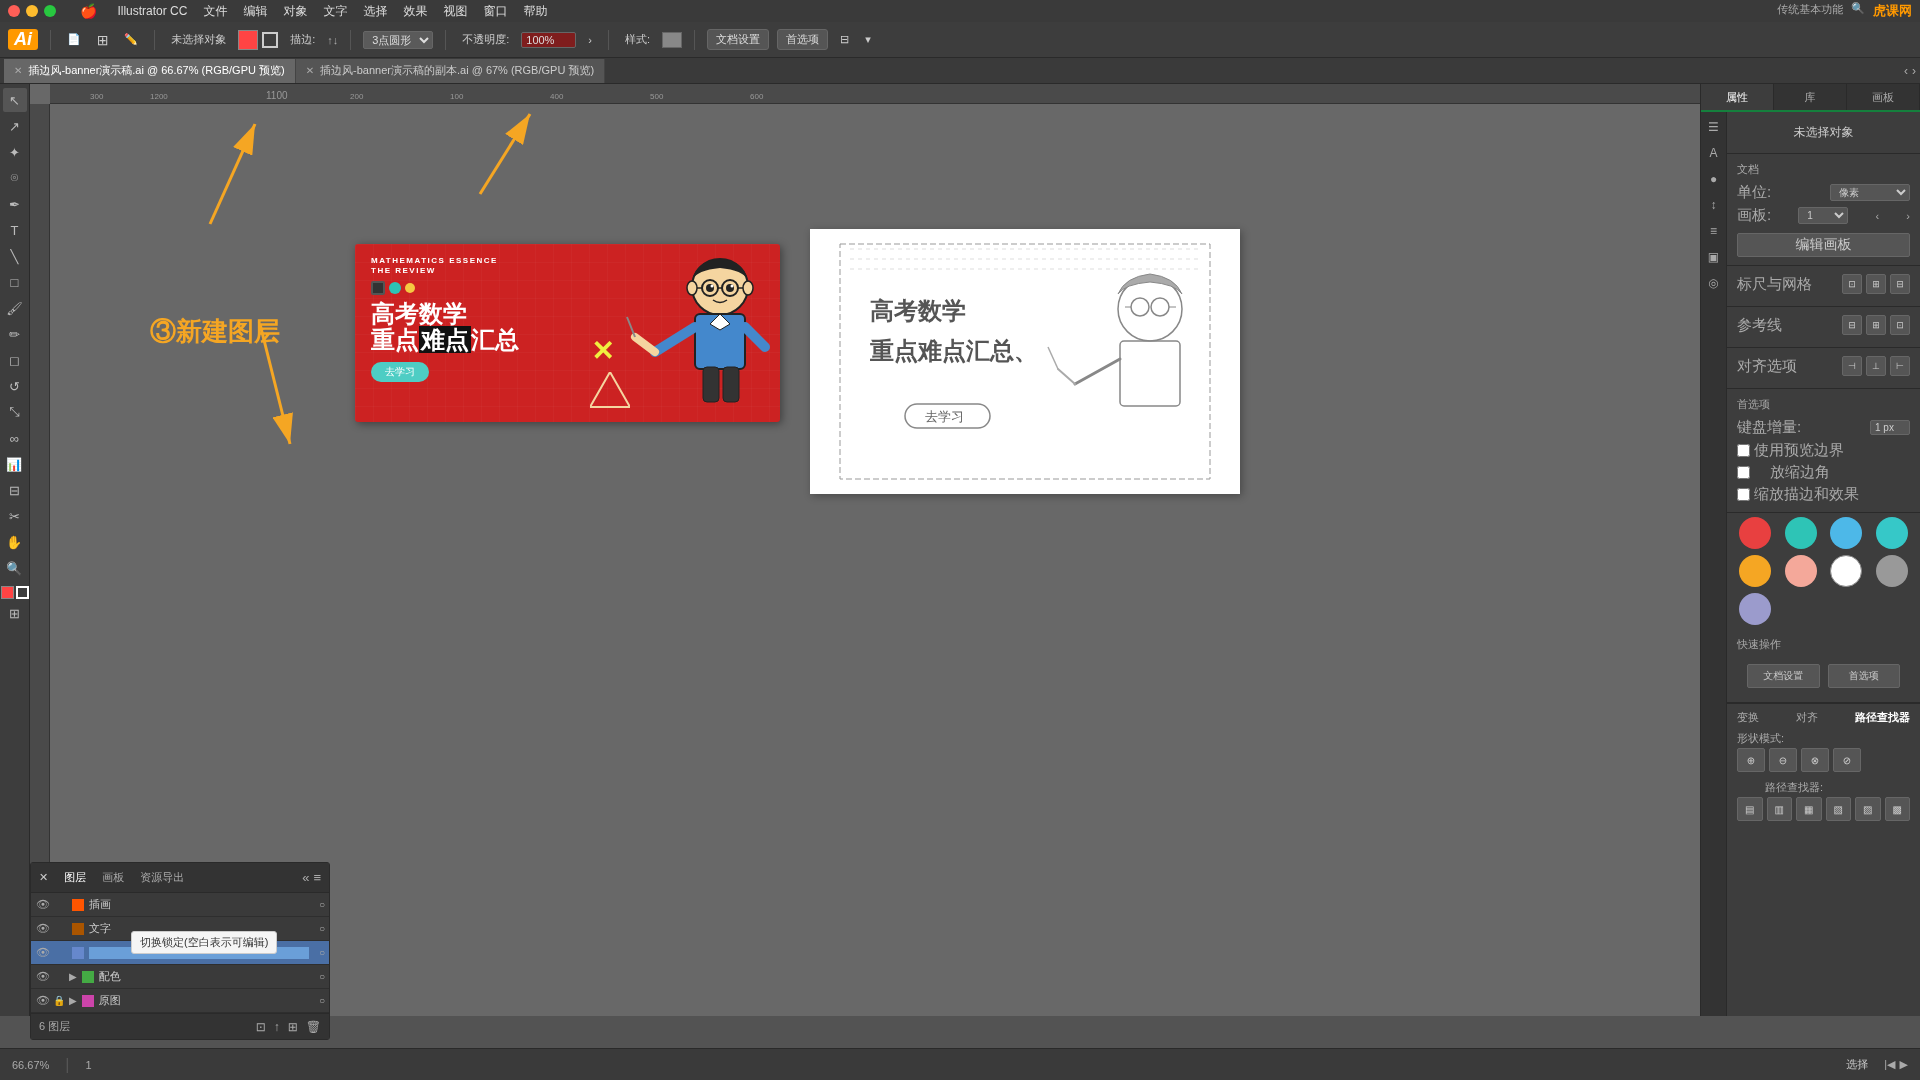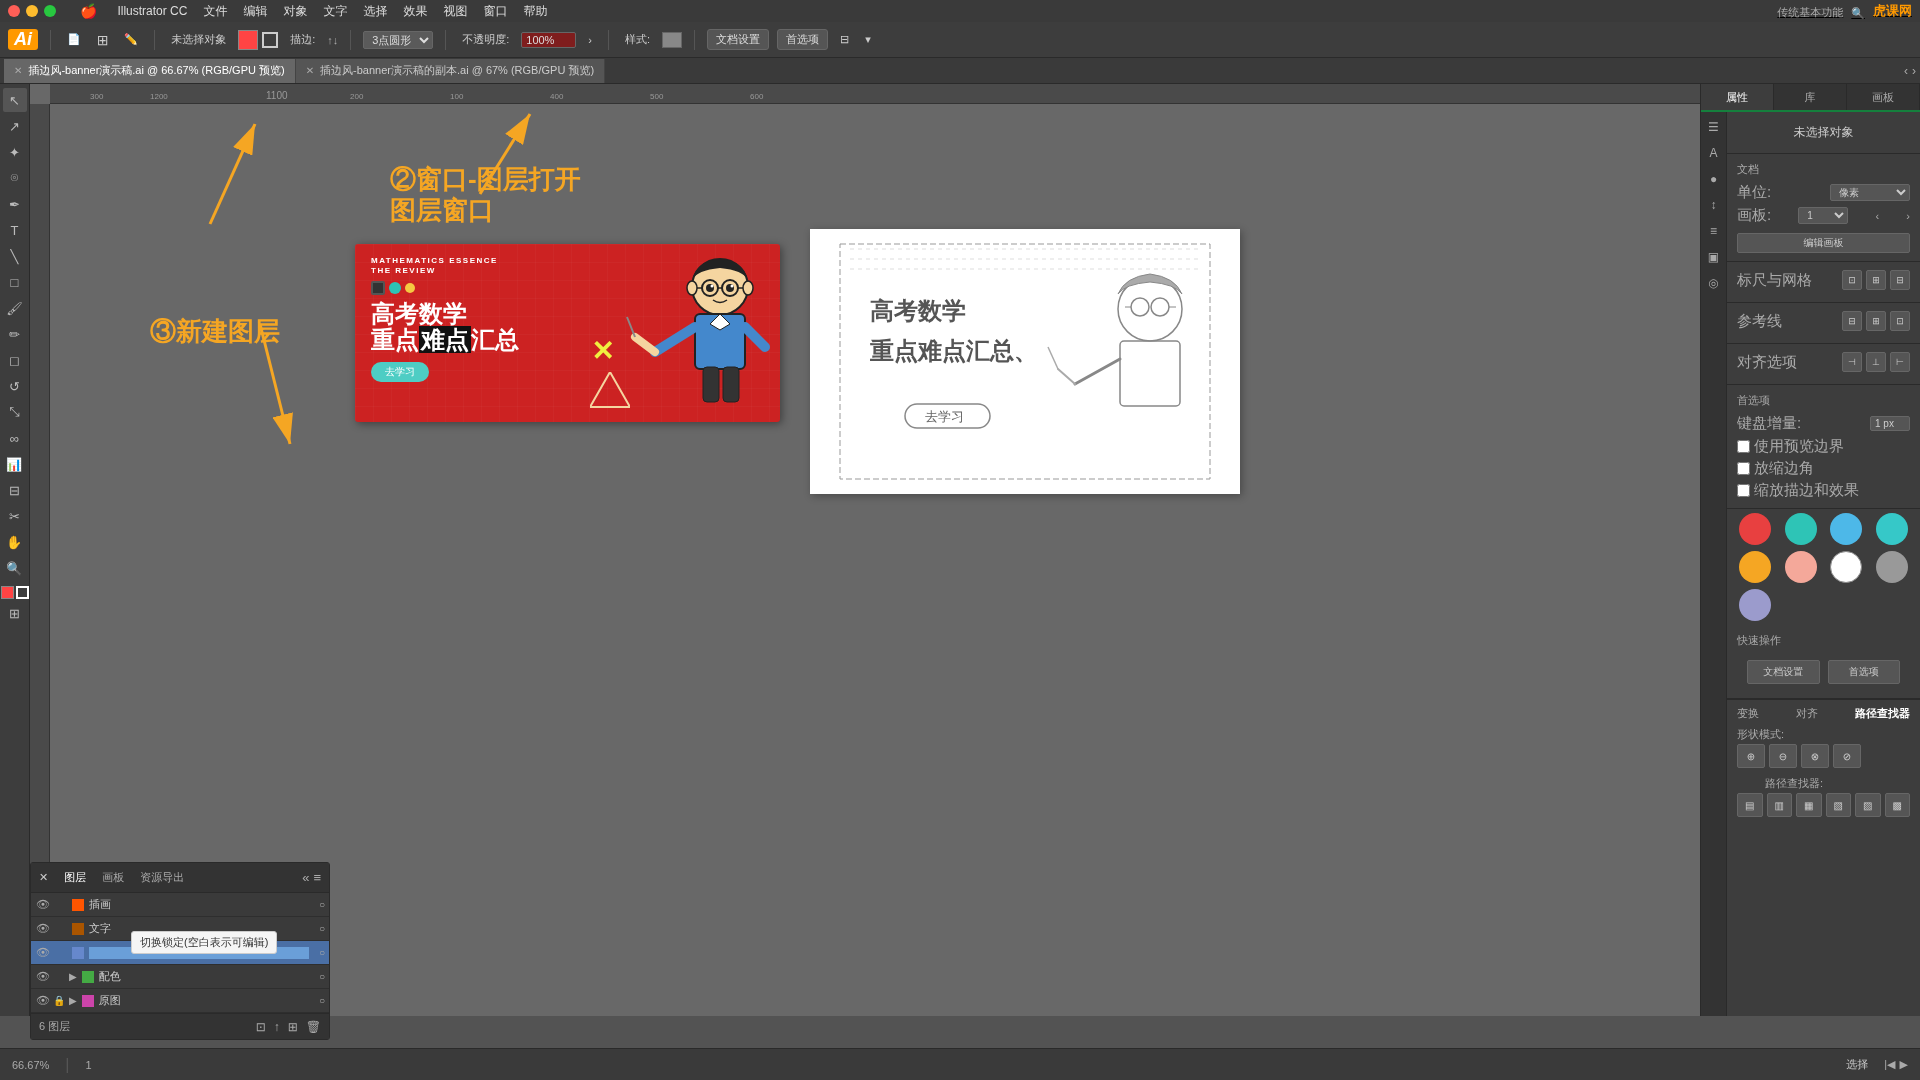--- a/index.html
+++ b/index.html
@@ -190,21 +190,21 @@
       color: #ccc;
       font-size: 10px;
       border: 1px solid #666;
       padding: 1px 4px;
       border-radius: 2px;
       width: 40px;
     }
     .rp-btn {
       background: #555;
       color: #ccc;
-      font-size: 10px;
+      font-size: 14px;
       border: 1px solid #666;
       padding: 2px 8px;
       border-radius: 2px;
       cursor: pointer;
       width: 100%;
       margin-top: 4px;
     }
 
     
     .align-row {
@@ -328,23 +328,22 @@
       top: 20px;
       left: 20px;
       right: 0;
       bottom: 0;
     }
 
     
     .top-right-area {
       margin-left: auto;
       display: flex;
-      align-items: flex-end;
+      align-items: flex-start;
       gap: 8px;
-      text-decoration: underline;
     }
     .tl-logo {
       color: #ff9900;
       font-size: 13px;
       font-weight: bold;
     }
 
     
     .sketch-inner {
       width: 100%;
@@ -548,21 +547,20 @@
       </svg>
 
       <svg class="arrow-svg" style="position:absolute;left:350px;top:0;width:200px;height:100px;overflow:visible;">
         <defs>
           <marker id="arrowhead2" markerWidth="10" markerHeight="7" refX="10" refY="3.5" orient="auto">
             <polygon points="0 0, 10 3.5, 0 7" fill="#f5a623"></polygon>
           </marker>
         </defs>
         <line x1="80" y1="90" x2="130" y2="10" stroke="#f5a623" stroke-width="3" marker-end="url(#arrowhead2)"></line>
       </svg>
-      <div class="annotation" style="left:340px;top:60px;font-size:26px;line-height:1.2;">②窗口-图层打开<br>图层窗口</div>
 
       <svg class="arrow-svg" style="position:absolute;left:130px;top:200px;width:150px;height:160px;overflow:visible;">
         <defs>
           <marker id="arrowhead3" markerWidth="10" markerHeight="7" refX="10" refY="3.5" orient="auto">
             <polygon points="0 0, 10 3.5, 0 7" fill="#f5a623"></polygon>
           </marker>
         </defs>
         <line x1="80" y1="20" x2="110" y2="140" stroke="#f5a623" stroke-width="3" marker-end="url(#arrowhead3)"></line>
       </svg>
       <div class="annotation" style="left:100px;top:210px;font-size:26px;">③新建图层</div>
@@ -760,21 +758,21 @@
         <div class="rp-section">
           <div class="rp-title">首选项</div>
           <div class="rp-row">
             <span class="rp-label">键盘增量:</span>
             <input class="rp-input" value="1 px" style="">
           </div>
           <div style="display:flex;align-items:center;gap:4px;margin-bottom:3px;">
             <input type="checkbox" style="">
             <span class="rp-label">使用预览边界</span>
           </div>
-          <div style="display:flex;align-items:center;gap:4px;margin-bottom:3px;">
+          <div style="display:flex;align-items:center;gap:20px;margin-bottom:3px;">
             <input type="checkbox" style="">
             <span class="rp-label">放缩边角</span>
           </div>
           <div style="display:flex;align-items:center;gap:4px;">
             <input type="checkbox" style="">
             <span class="rp-label">缩放描边和效果</span>
           </div>
         </div>
 
         <div style="padding:4px 8px;">

